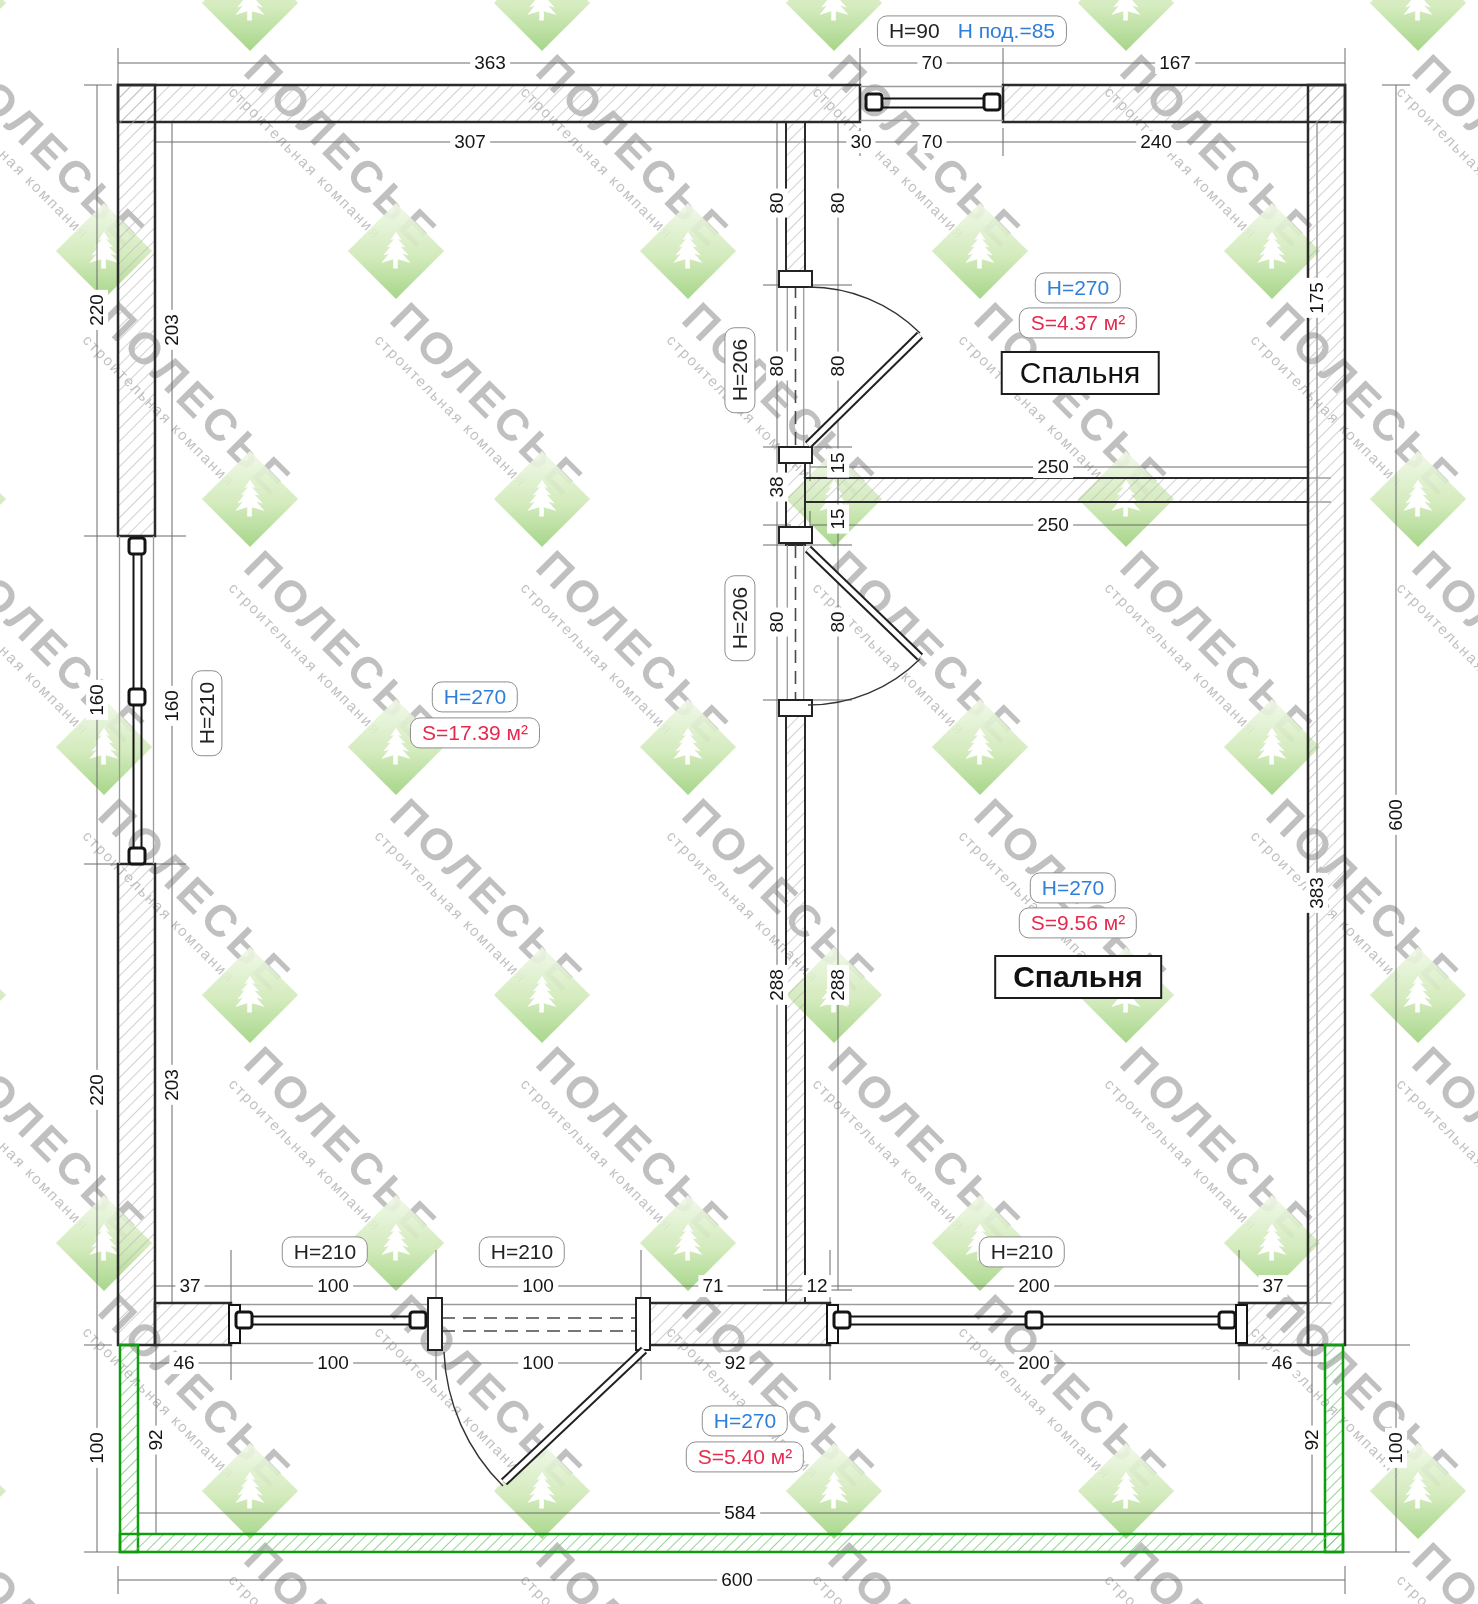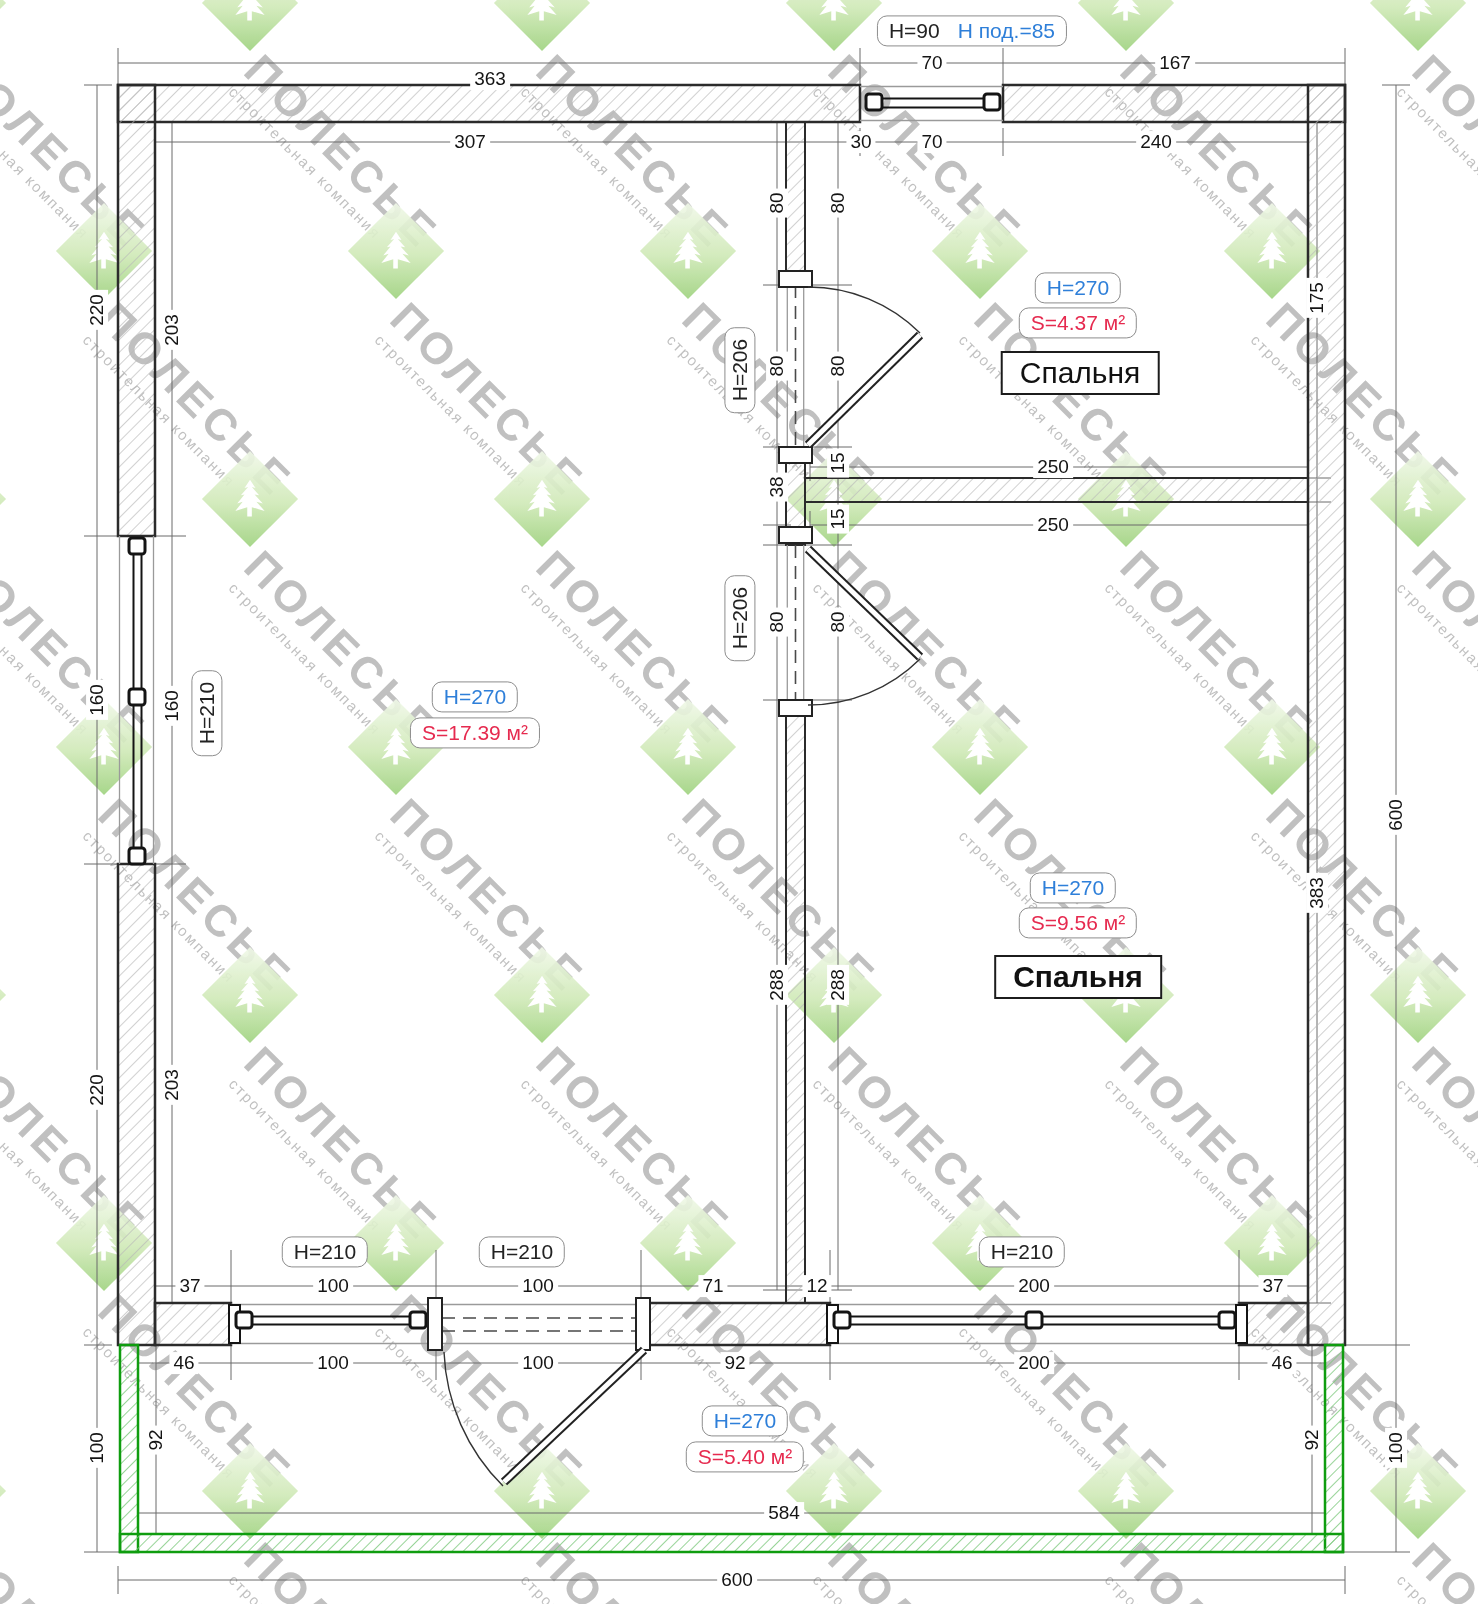--- a/index.html
+++ b/index.html
@@ -647,21 +647,21 @@
         <line x1="644" y1="1350" x2="504" y2="1482" stroke="#222" stroke-width="9"></line>
         <line x1="644" y1="1350" x2="504" y2="1482" stroke="#fff" stroke-width="5"></line>
         <path d="M 444 1352 A 200 200 0 0 0 503 1486" stroke="#333" stroke-width="1.4"></path>
       </g>
     </g>
   </svg>
 
   <div class="lbl-layer">
 
     <div>
-        <span class="dim" style="left: 490px; top: 63px; margin-top: 16px;">363</span>
+        <span class="dim" style="left: 490px; top: 63px;">363</span>
         <span class="dim" style="left: 932px; top: 63px;">70</span>
         <span class="dim" style="left: 1175px; top: 63px;">167</span>
         <span class="dim" style="left: 470px; top: 142px;">307</span>
         <span class="dim" style="left: 833px; top: 142px; margin-left: 28px;">30</span>
         <span class="dim" style="left: 932px; top: 142px;">70</span>
         <span class="dim" style="left: 1156px; top: 142px;">240</span>
         <span class="dim" style="left: 97px; top: 310px; transform: translate(-50%, -50%) rotate(-90deg);">220</span>
         <span class="dim" style="left: 97px; top: 700px; transform: translate(-50%, -50%) rotate(-90deg);">160</span>
         <span class="dim" style="left: 97px; top: 1090px; transform: translate(-50%, -50%) rotate(-90deg);">220</span>
         <span class="dim" style="left: 172px; top: 330px; transform: translate(-50%, -50%) rotate(-90deg);">203</span>
@@ -693,21 +693,21 @@
         <span class="dim" style="left: 184px; top: 1363px;">46</span>
         <span class="dim" style="left: 333px; top: 1363px;">100</span>
         <span class="dim" style="left: 538px; top: 1363px;">100</span>
         <span class="dim" style="left: 735px; top: 1363px;">92</span>
         <span class="dim" style="left: 1034px; top: 1363px;">200</span>
         <span class="dim" style="left: 1282px; top: 1363px;">46</span>
         <span class="dim" style="left: 156px; top: 1440px; transform: translate(-50%, -50%) rotate(-90deg);">92</span>
         <span class="dim" style="left: 1312px; top: 1440px; transform: translate(-50%, -50%) rotate(-90deg);">92</span>
         <span class="dim" style="left: 97px; top: 1448px; transform: translate(-50%, -50%) rotate(-90deg);">100</span>
         <span class="dim" style="left: 1396px; top: 1448px; transform: translate(-50%, -50%) rotate(-90deg);">100</span>
-        <span class="dim" style="left: 740px; top: 1513px; margin-left: 44px;">584</span>
+        <span class="dim" style="left: 740px; top: 1513px;">584</span>
         <span class="dim" style="left: 737px; top: 1580px;">600</span>
       </div>
 
     <div class="pill" style="left:972px;top:31px;">
       <span>H=90</span><span class="gap"></span><span class="blue">H под.=85</span>
     </div>
 
     <div class="pill v" style="left:207px;top:713px;">H=210</div>
     <div class="pill v" style="left:740px;top:370px;">H=206</div>
     <div class="pill v" style="left:740px;top:618px;">H=206</div>

